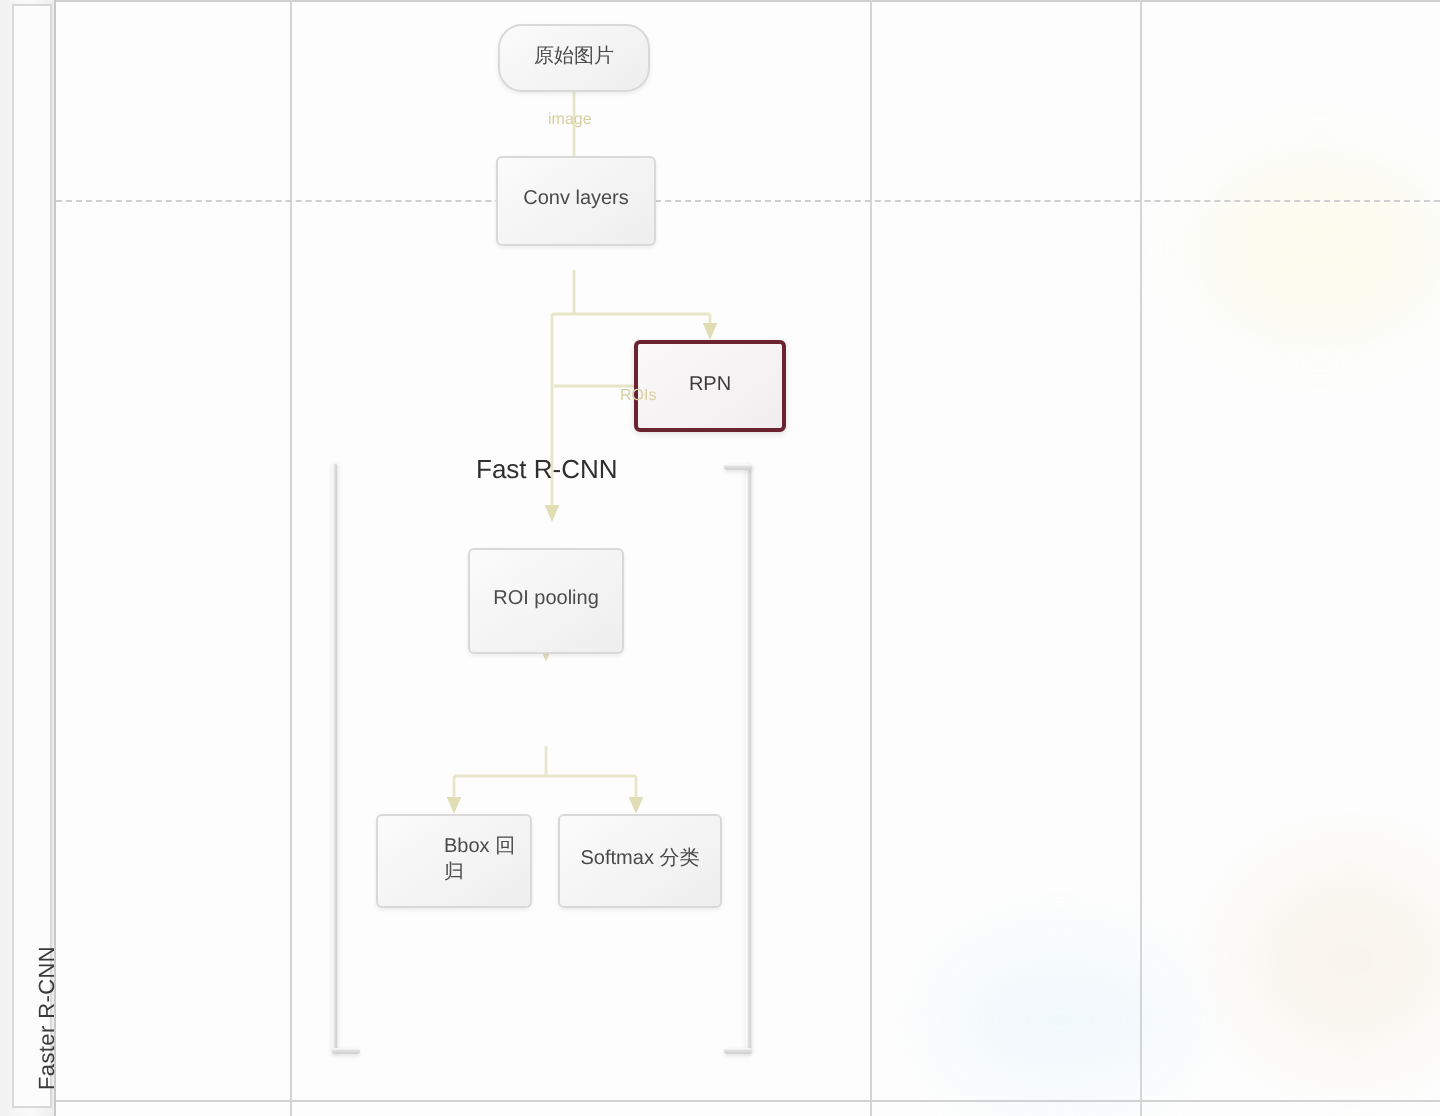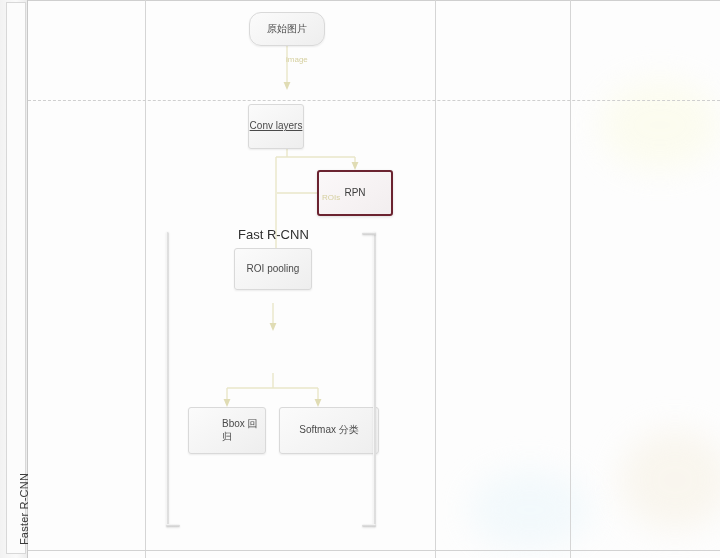--- a/index.html
+++ b/index.html
@@ -85,21 +85,20 @@
     position:absolute;
     font-size:13px;
     color:#2f2f2f;
     white-space:nowrap;
   }
   .wirelabel{
     position:absolute;
     font-size:8px;
     color:#d6d0a0;
     white-space:nowrap;
-    margin-left:12px;
   }
 
   
   .bracket{position:absolute;}
   .bracket .stem{
     position:absolute;top:0;width:3px;height:100%;
     background:linear-gradient(to right,#ffffff,#e2e2e2 45%,#cfcfcf 70%,#f2f2f2);
     border-radius:2px;
     box-shadow:0 0 2px rgba(0,0,0,.10);
   }
@@ -162,30 +161,30 @@
 
         <path d="M273,373 L273,388"></path>
         <path d="M227,388 L318,388"></path>
         <path d="M227,388 L227,403" marker-end="url(#ah)"></path>
         <path d="M318,388 L318,403" marker-end="url(#ah)"></path>
       </g>
     </svg>
 
     <div class="node rounded" style="left:249px;top:12px;width:76px;height:34px;">原始图片</div>
 
-    <div class="node" style="left:248px;top:104px;width:56px;height:45px;text-decoration:underline;">Conv layers</div>
+    <div class="node" style="left:248px;top:78px;width:80px;height:45px;">Conv layers</div>
 
     <div class="node rpn" style="left:317px;top:170px;width:76px;height:46px;">RPN</div>
 
-    <div class="node" style="left:234px;top:248px;width:78px;height:42px;">ROI pooling</div>
+    <div class="node" style="left:234px;top:274px;width:78px;height:53px;">ROI pooling</div>
 
 
     <div class="node" style="left:188px;top:407px;width:78px;height:47px;padding-left:33px;">Bbox 回归</div>
 
-    <div class="node" style="left:279px;top:407px;width:100px;height:47px;">Softmax 分类</div>
+    <div class="node" style="left:279px;top:407px;width:82px;height:47px;">Softmax 分类</div>
 
     <div class="wirelabel" style="left:274px;top:55px;">image</div>
     <div class="wirelabel" style="left:263px;top:193px;padding-left:47px;">ROIs</div>
 
     <div class="grouplabel" style="left:238px;top:227px;">Fast R-CNN</div>
 
     <div class="bracket left" style="left:166px;top:232px;width:14px;height:295px;">
       <div class="stem"></div>
       <div class="foot"></div>
     </div>

